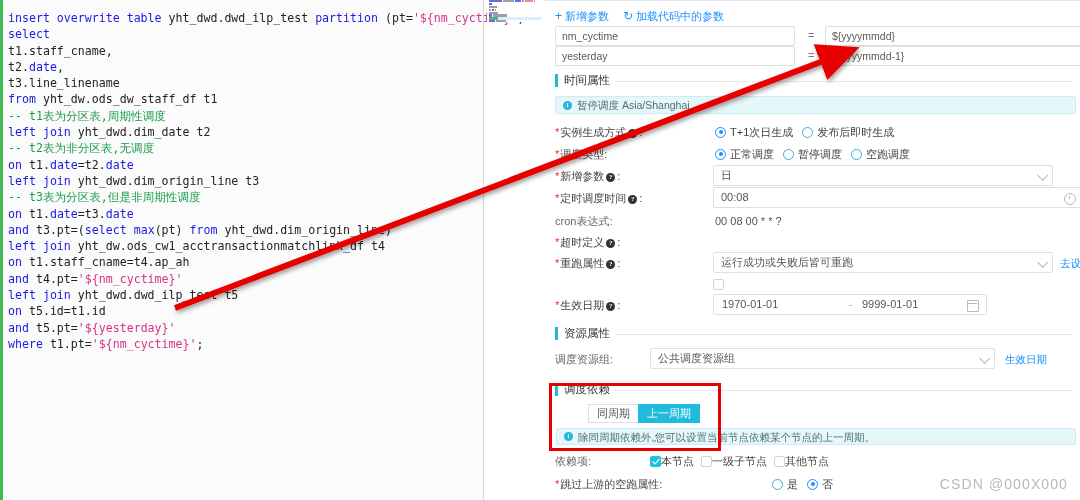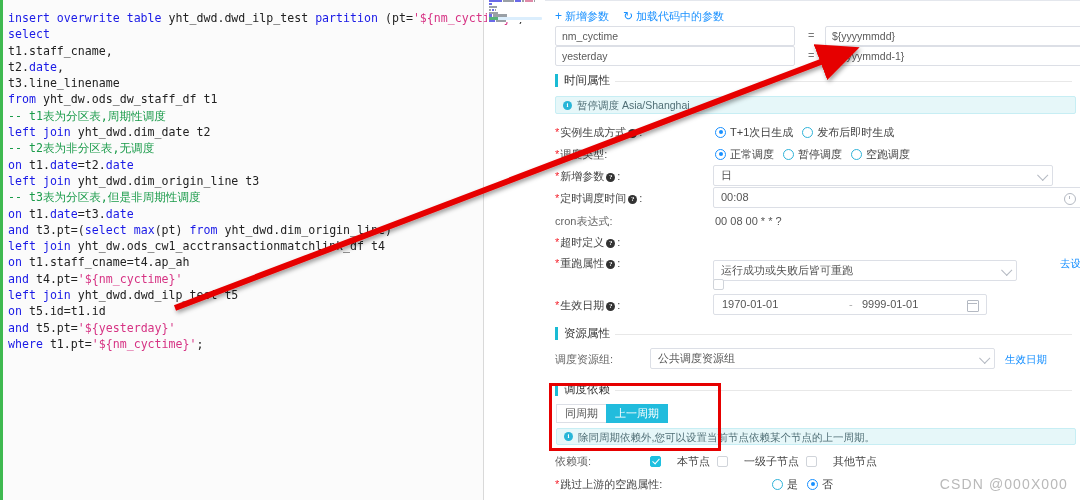--- a/index.html
+++ b/index.html
@@ -130,32 +130,32 @@
   .chk{
     display:inline-block;width:11px;height:11px;box-sizing:border-box;
     border:1px solid #d0d4da;border-radius:2px;background:#fff;vertical-align:-1px;position:relative;flex:none;
   }
   .chk.on{background:#1fc0e0;border-color:#1fc0e0;}
   .chk.on:after{
     content:"";position:absolute;left:3px;top:0.5px;width:3px;height:6px;
     border-right:1.6px solid #fff;border-bottom:1.6px solid #fff;transform:rotate(42deg);
   }
   .chkgrp{position:absolute;top:0;height:22px;display:flex;align-items:center;gap:7px;}
-  .chkitem{display:flex;align-items:center;gap:16px;font-size:11px;color:#444;white-space:nowrap;cursor:pointer;}
+  .chkitem{display:flex;align-items:center;gap:0;font-size:11px;color:#444;white-space:nowrap;cursor:pointer;}
 
   .daterange{
     position:absolute;box-sizing:border-box;height:21px;
     border:1px solid #dcdfe6;border-radius:2px;background:#fff;
     font-size:11px;color:#555;line-height:19px;
   }
   .daterange .d1{position:absolute;left:8px;top:0;}
   .daterange .dsep{position:absolute;left:135px;top:0;color:#aaa;}
   .daterange .d2{position:absolute;left:148px;top:0;}
 
-  .tabs{position:absolute;display:flex;height:16px;}
+  .tabs{position:absolute;display:flex;height:16px;margin-left:32px;}
   .tab{
     box-sizing:border-box;height:19px;padding:0 8px;line-height:17px;
     font-size:11px;border:1px solid #dcdfe6;background:#fff;color:#555;cursor:pointer;white-space:nowrap;
   }
   .tab + .tab{margin-left:-1px;}
   .tab.active{background:#21bcdd;border-color:#21bcdd;color:#fff;}
 
   
   #anno{position:absolute;left:0;top:0;width:1080px;height:500px;pointer-events:none;}
   .redbox{
@@ -315,21 +315,21 @@
     <div class="frow" style="top:231px">
       <div class="flabel">
         <span class="req">*</span><span>超时定义</span><span class="qm">?</span>:
       </div>
     </div>
 
     <div class="frow" style="top:252px">
       <div class="flabel">
         <span class="req">*</span><span>重跑属性</span><span class="qm">?</span>:
       </div>
-      <div class="select" style="left:168px;top:8px;width:304px">
+      <div class="select" style="left:168px;top:0;width:340px">
         <span>运行成功或失败后皆可重跑</span>
         <span class="caret"></span>
       </div>
       <div class="link" style="left:515px;top:0">去设置默认重跑属性值</div>
     </div>
 
     <div class="frow" style="top:273px">
       <div class="chkgrp" style="left:168px">
         <span class="chk"></span>
       </div>

